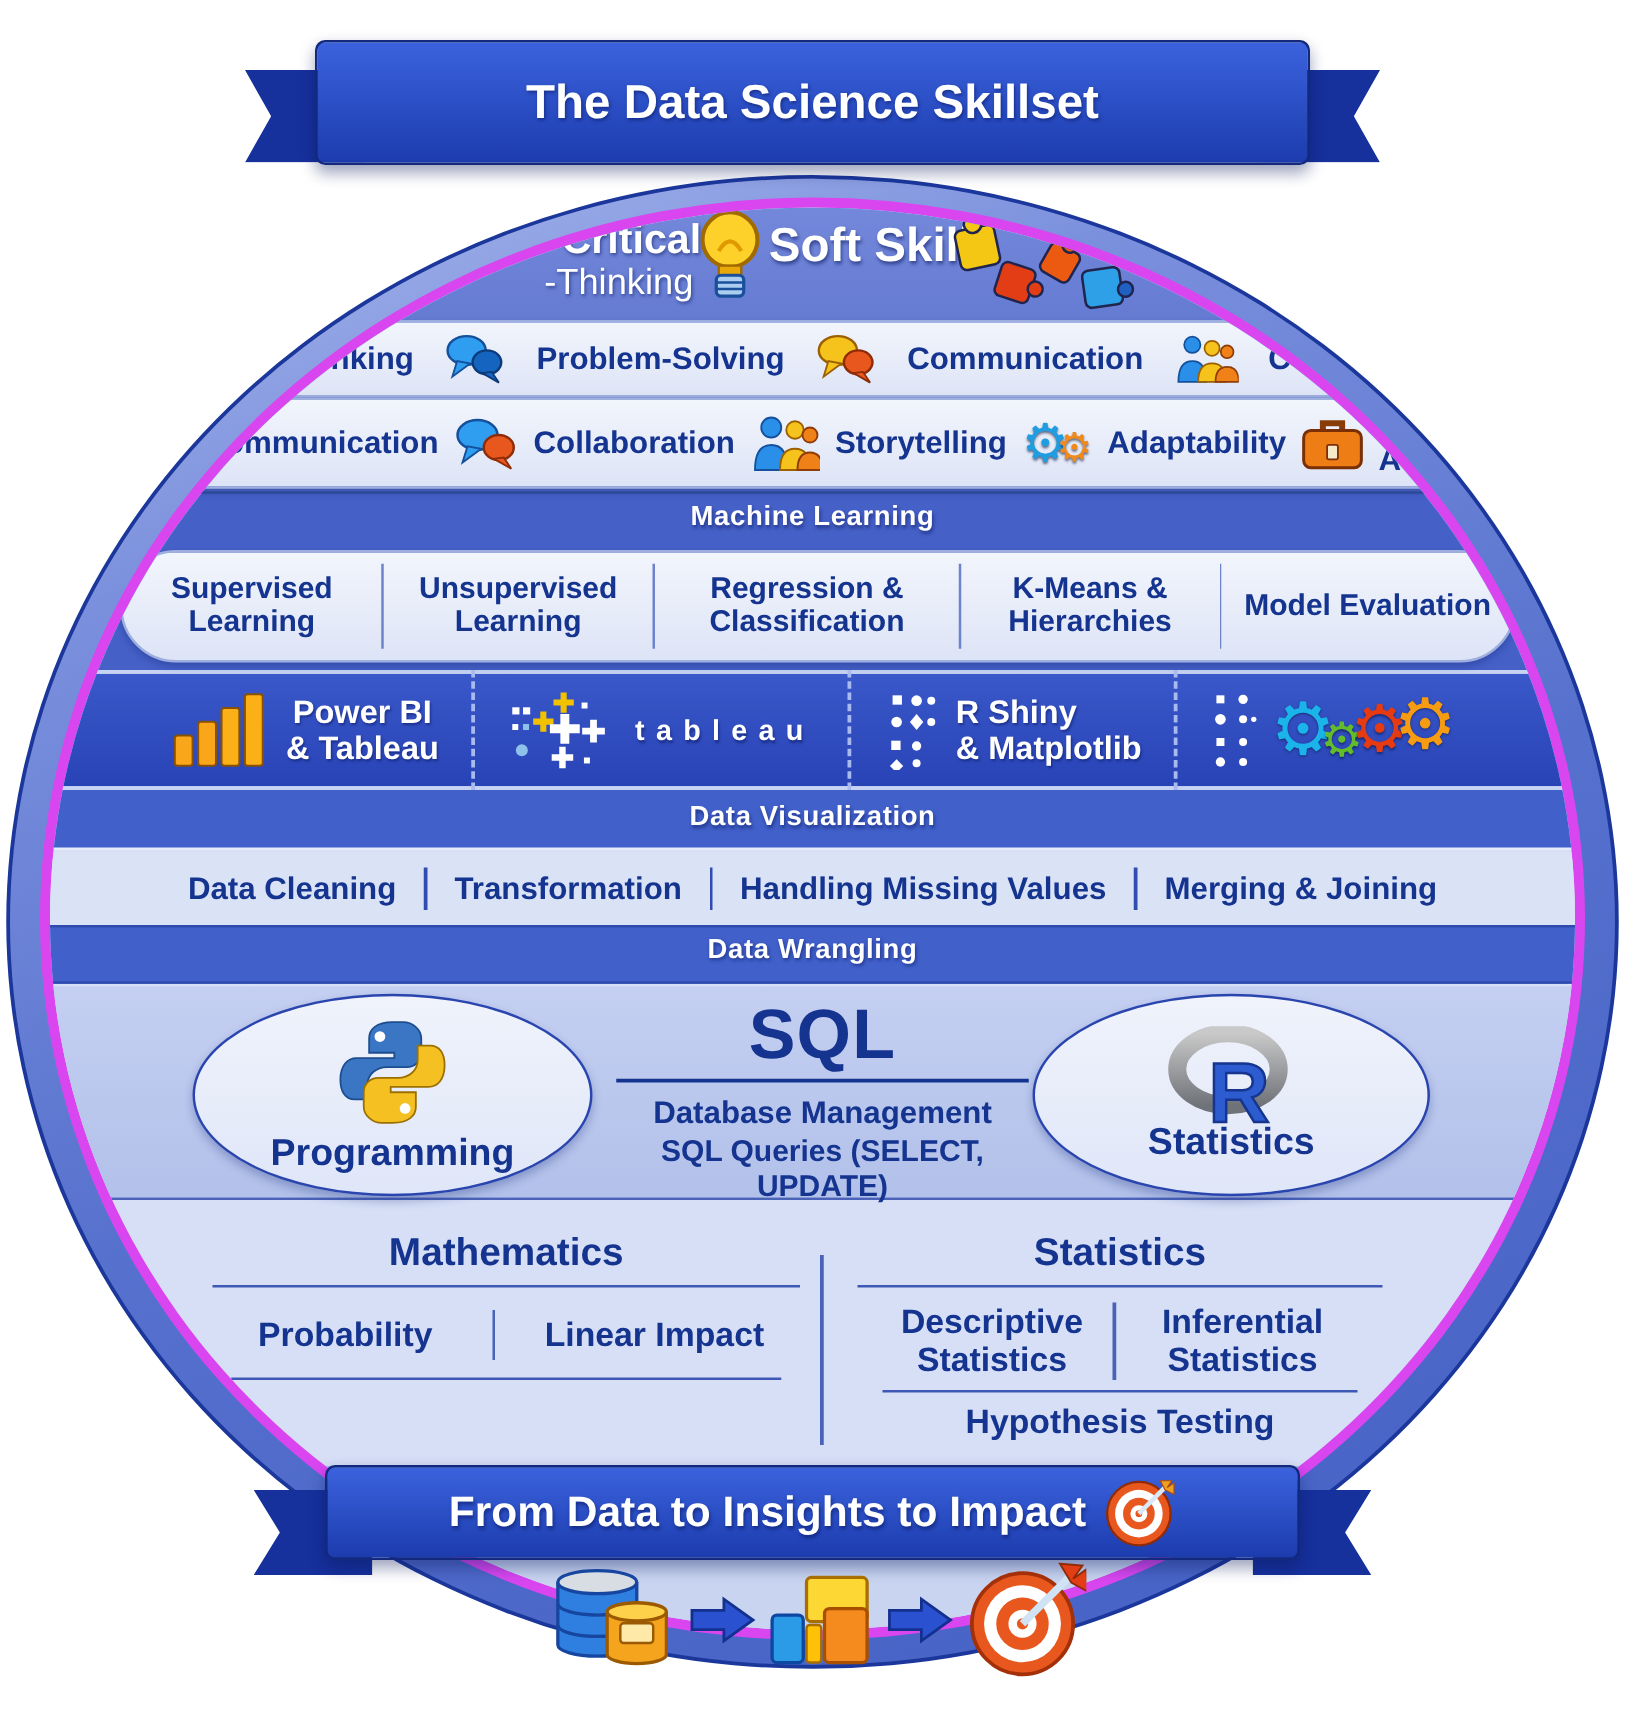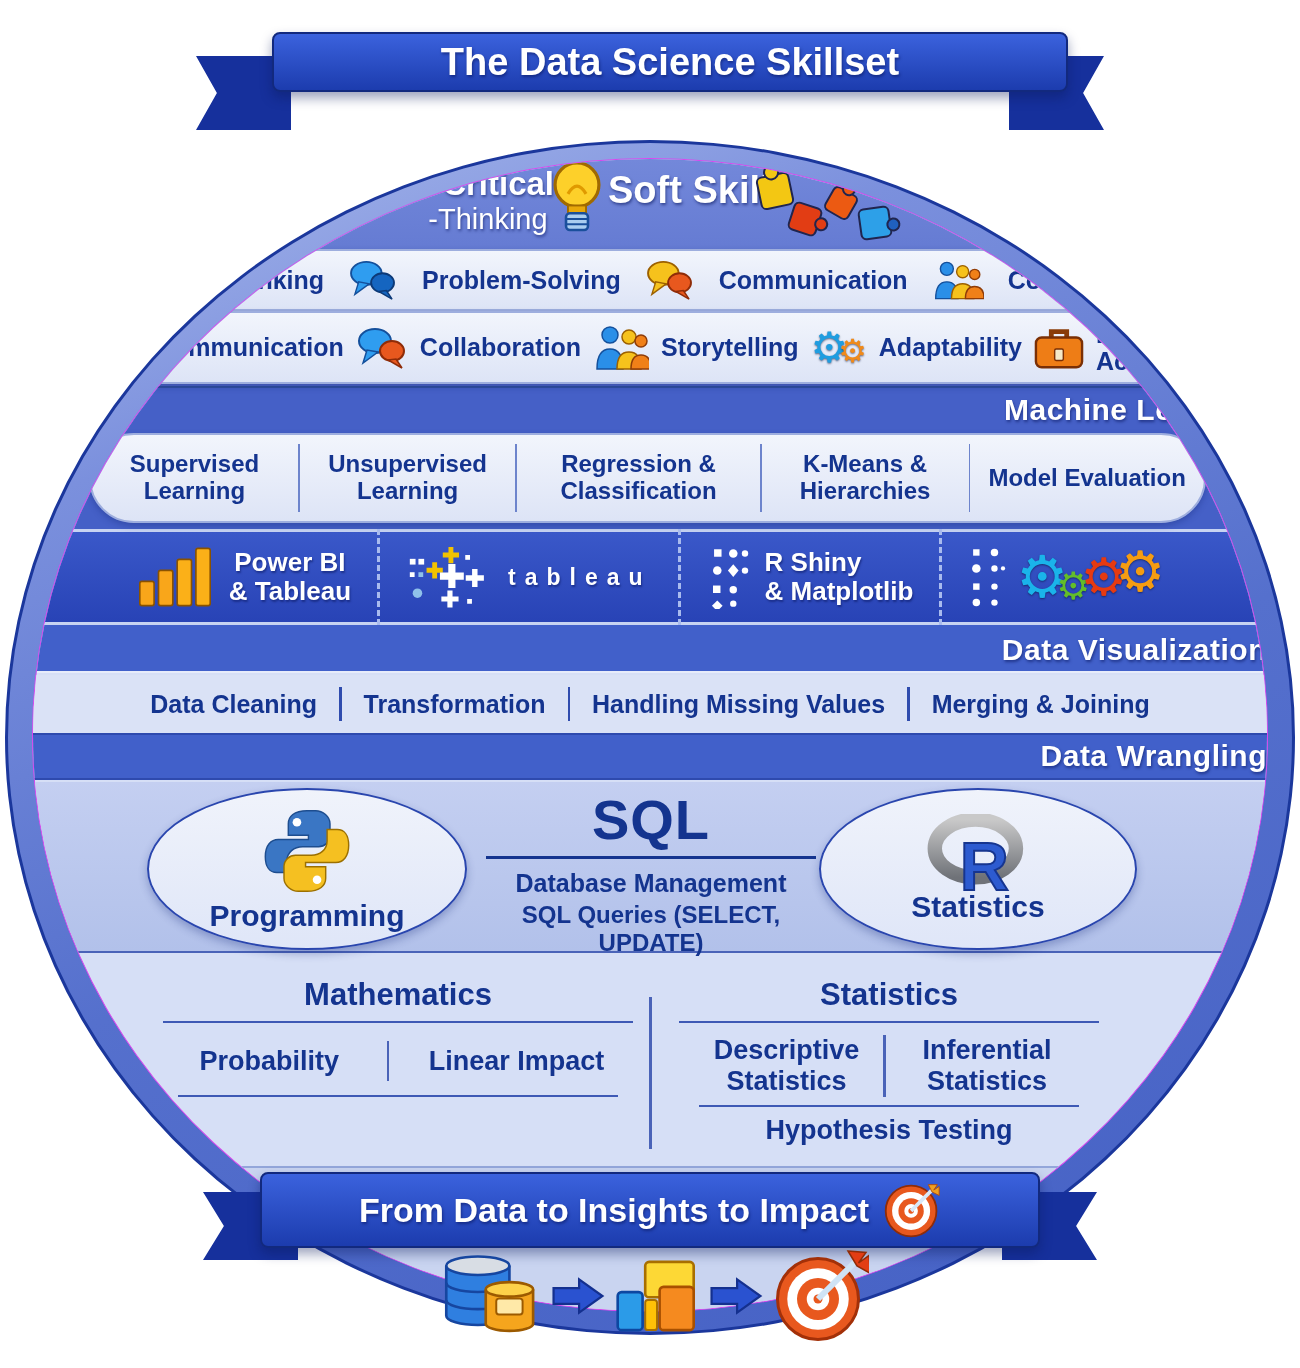--- a/index.html
+++ b/index.html
@@ -5,35 +5,35 @@
   html,body{margin:0;padding:0;background:#ffffff;}
   .stage{position:relative;width:1300px;height:1368px;background:#ffffff;overflow:hidden;
          font-family:"Liberation Sans",sans-serif;}
   .abs{position:absolute;}
   
   .disk{position:absolute;left:5px;top:140px;width:1290px;height:1195px;border-radius:50%;
         background:linear-gradient(160deg,#aebded 0%,#7b90dd 22%,#5570cd 55%,#44 60c4 100%);
         background:linear-gradient(160deg,#aebded 0%,#7b90dd 22%,#5570cd 55%,#4460c4 100%);
         border:3px solid #1b379c;box-sizing:border-box;z-index:1;}
   .inner{position:absolute;left:32px;top:158px;width:1236px;height:1154px;border-radius:50%;
-        overflow:hidden;border:1px solid #d946ef;box-sizing:border-box;background:#d6dff6;z-index:2;}
+        overflow:hidden;border:8px solid #d946ef;box-sizing:border-box;background:#d6dff6;z-index:2;}
   .band{position:absolute;left:0;width:100%;box-sizing:border-box;}
   .b-soft{top:0;height:227px;background:linear-gradient(180deg,#7388da,#5068c8);}
   .b-ml{top:227px;height:143px;background:#4560c7;border-top:2px solid #31509f;}
   .b-pbi{top:370px;height:96px;background:linear-gradient(180deg,#3a58c9,#2843b6);
          border-top:3px solid #c7d3f2;border-bottom:3px solid #c7d3f2;}
   .b-dv{top:466px;height:48px;background:#4160ca;border-bottom:2px solid #e7ecfa;}
   .b-light{top:516px;height:58px;background:#dae2f6;}
   .b-dw{top:574px;height:47px;background:#4160ca;border-top:2px solid #2e4aae;border-bottom:2px solid #2e4aae;}
   .b-sql{top:623px;height:171px;background:linear-gradient(180deg,#c4cff1,#b2c1ea);border-bottom:2px solid #4a63b8;}
   .b-bot{top:1007px;height:147px;background:#c9d4f0;border-top:2px solid #93a6da;}
   
   .wh{color:#ffffff;font-weight:bold;text-shadow:1px 2px 3px rgba(8,20,90,.55);}
   .navy{color:#14348f;font-weight:bold;}
-  .bandtitle{position:absolute;left:0;width:100%;text-align:right;font-size:30px;letter-spacing:.5px;}
+  .bandtitle{position:absolute;left:0;width:100%;text-align:center;font-size:22px;letter-spacing:.5px;}
   .pill{position:absolute;background:linear-gradient(180deg,#f2f5fc,#dde4f6);border:2px solid #9eaede;
         border-radius:40px;box-shadow:0 3px 6px rgba(20,40,120,.35);display:flex;align-items:center;
         justify-content:center;box-sizing:border-box;}
   .pill .lab{font-size:25px;white-space:nowrap;}
   .icon{display:inline-flex;align-items:center;flex:0 0 auto;}
   .vsep{width:2.5px;background:#2f4cae;align-self:center;}
   .mlcol{display:flex;align-items:center;justify-content:center;text-align:center;
          font-size:24px;line-height:1.12;padding:0 14px;}
   .mlsep{width:2px;height:68px;background:#6d84cc;align-self:center;}
   .pbigroup{display:flex;align-items:center;padding:0 26px;height:100%;}
@@ -54,21 +54,21 @@
   .bottomicons{position:absolute;left:420px;top:1246px;width:470px;height:100px;display:flex;
                align-items:center;justify-content:center;gap:10px;z-index:6;}
 </style>
 </head>
 <body>
 
 <div class="stage">
 
   <div class="ribtail tailL" style="left:196px;top:56px;width:95px;height:74px;"></div>
   <div class="ribtail tailR" style="left:1009px;top:56px;width:95px;height:74px;"></div>
-  <div class="ribrect" style="left:252px;top:32px;width:796px;height:60px;margin-left:20px;">
+  <div class="ribrect" style="left:252px;top:32px;width:796px;height:100px;">
     <span class="wh" style="font-size:38px;">The Data Science Skillset</span>
   </div>
 
   <div class="disk"></div>
 
   <div class="inner">
 
     <div class="band b-soft"></div>
     <div class="band b-ml"></div>
     <div class="band b-pbi"></div>

